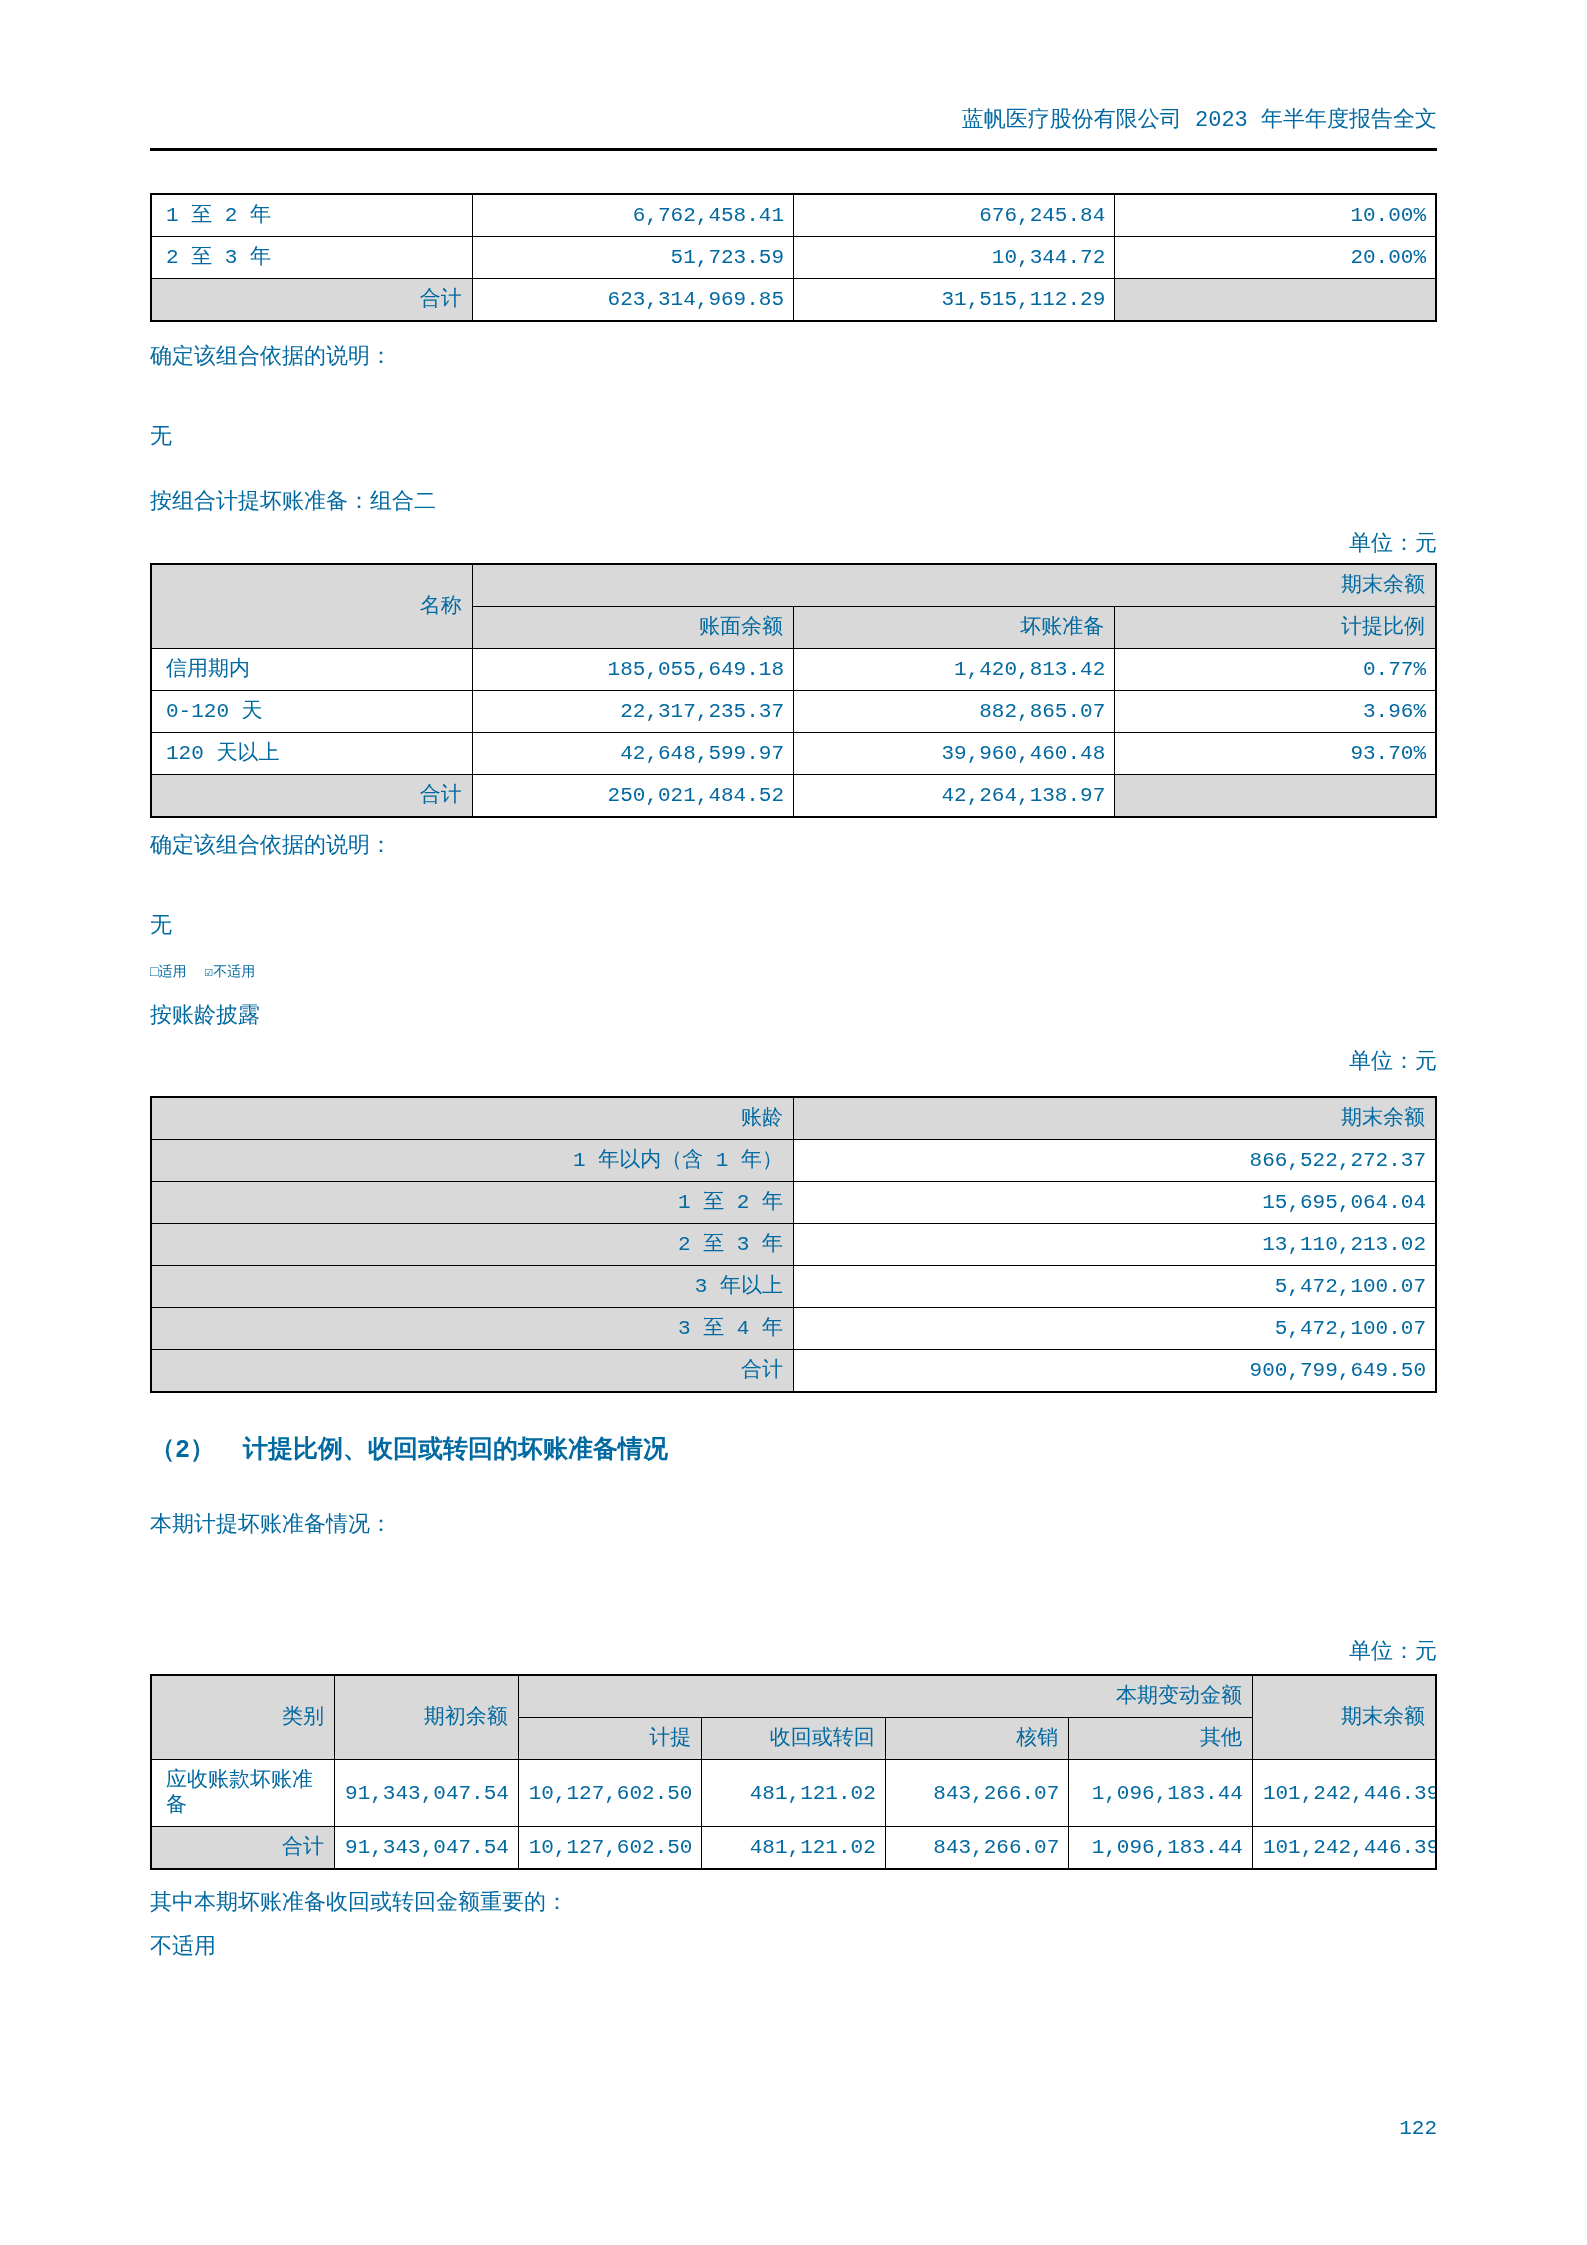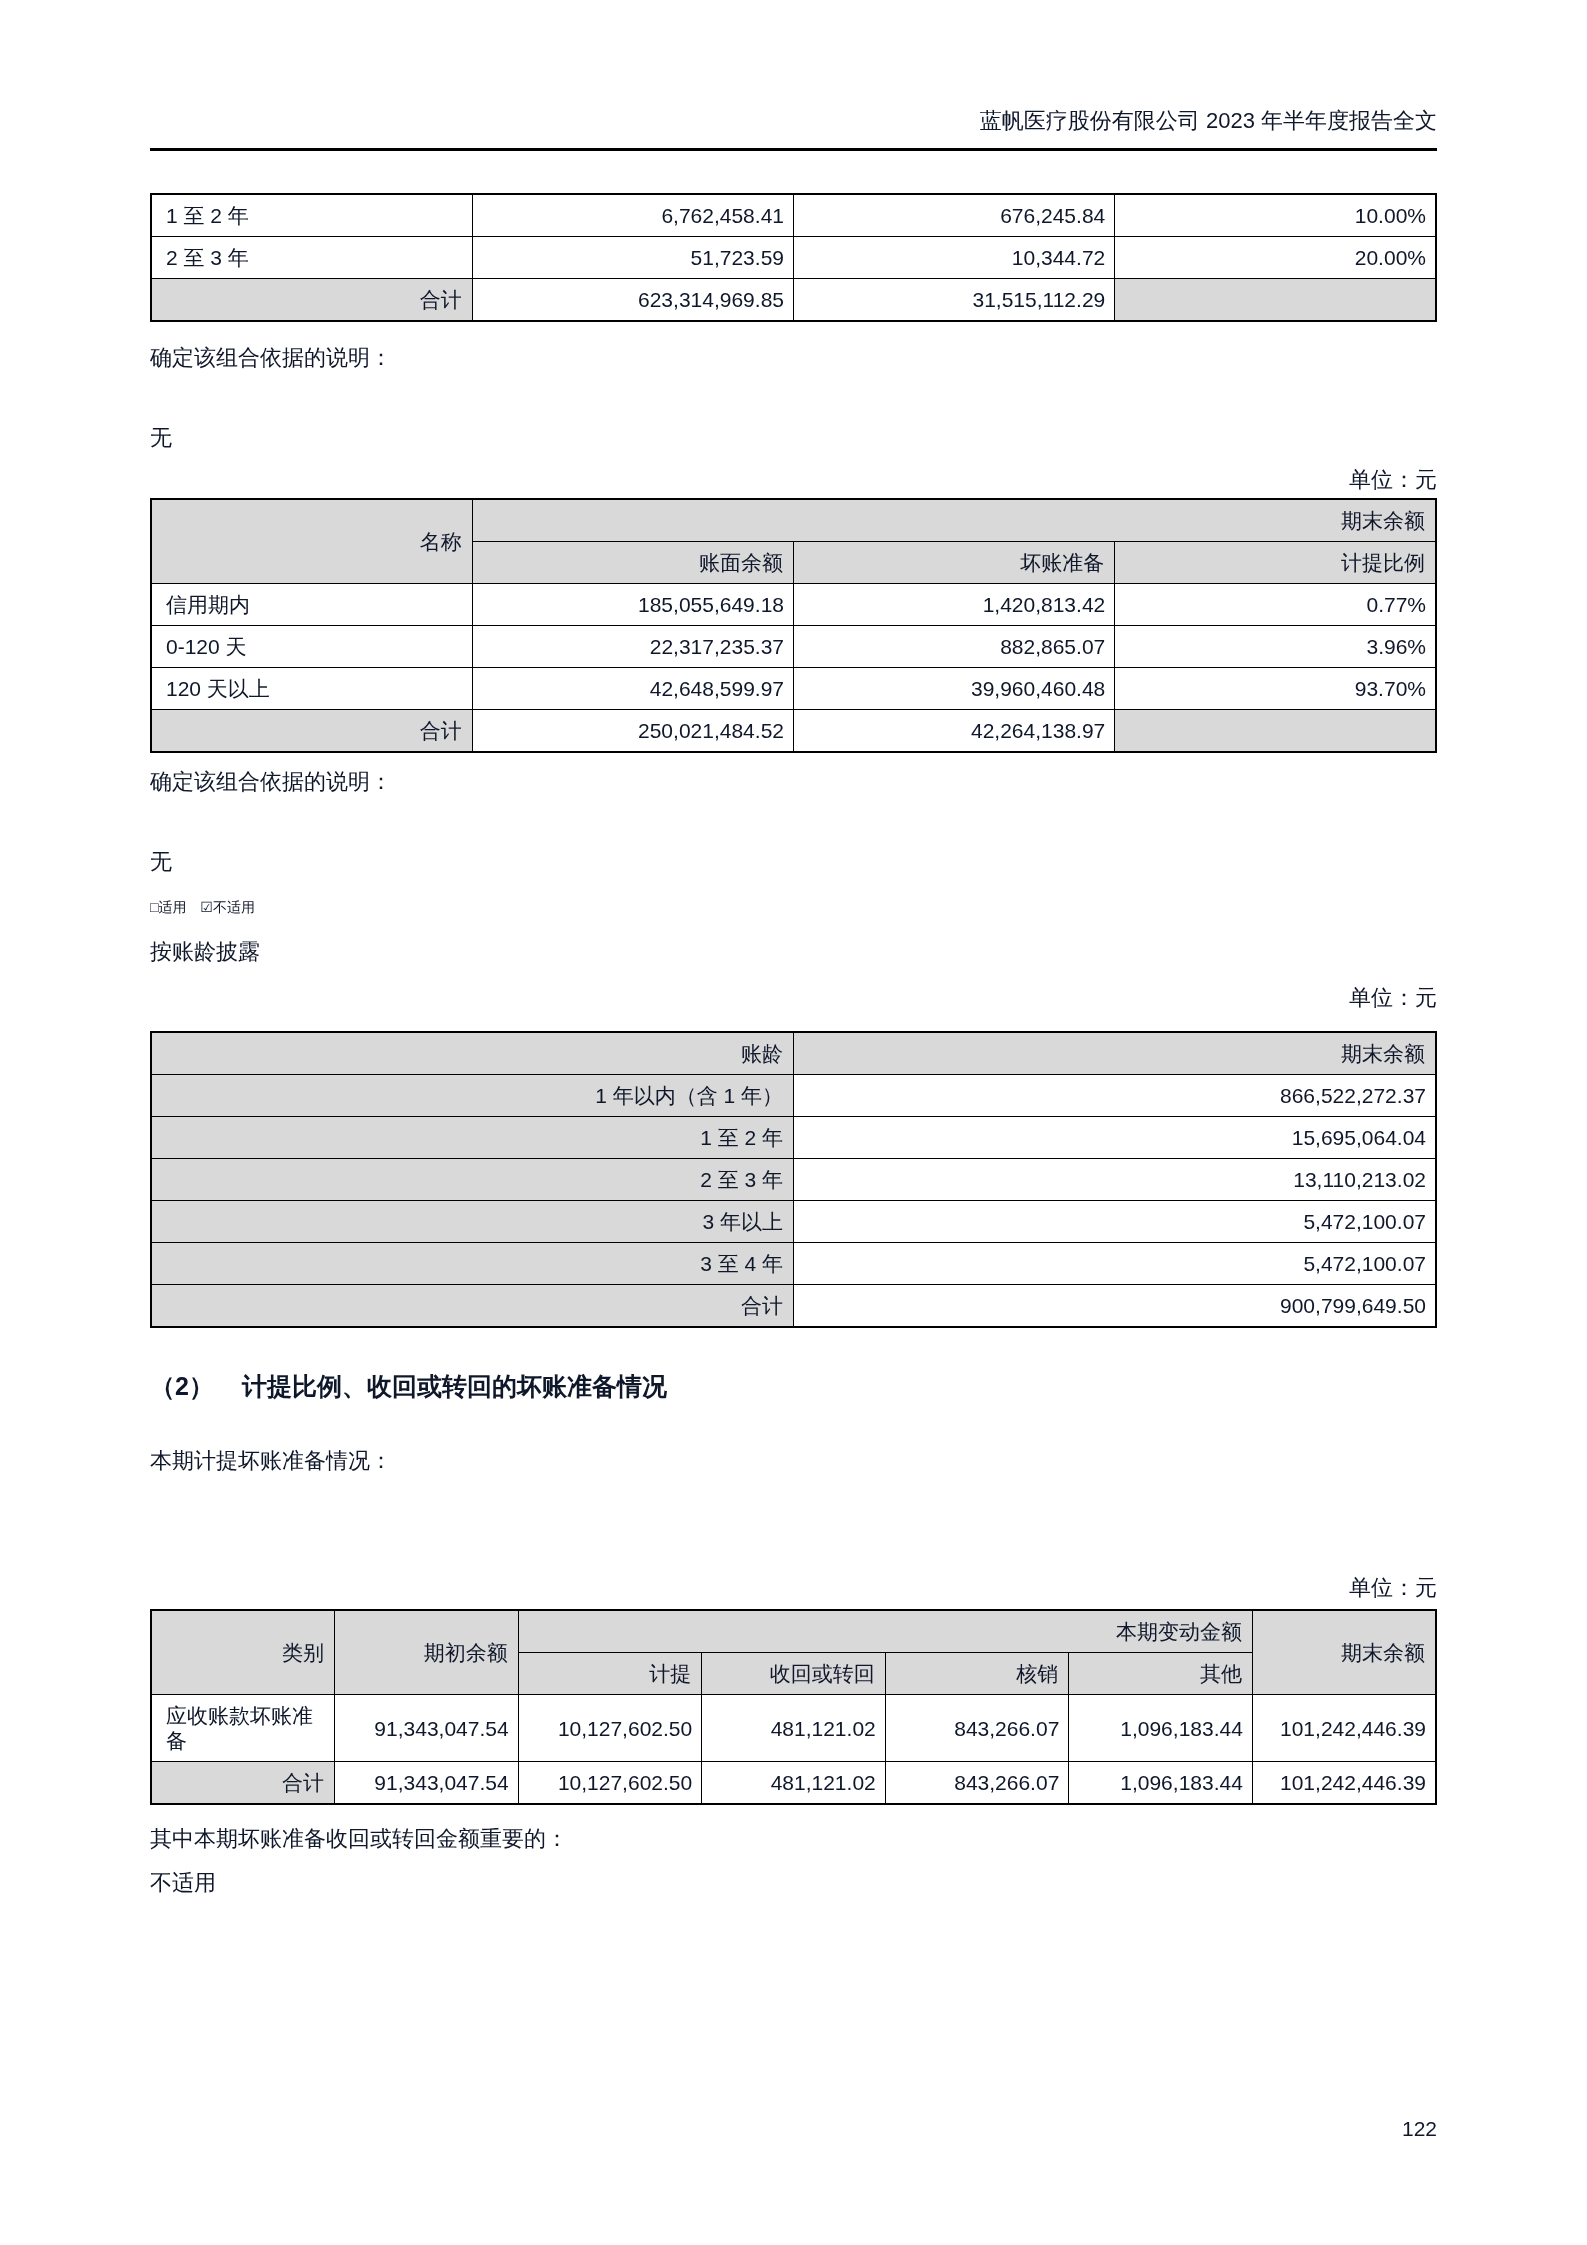--- a/index.html
+++ b/index.html
@@ -2,22 +2,22 @@
 <html lang="zh" style="--gray: #d9d9d9;"><head>
 <meta charset="utf-8">
 <style>
   * { margin:0; padding:0; box-sizing:border-box; }
   html,body { background:#ffffff; }
   .page {
     position:relative;
     width:1587px; height:2245px;
     margin:0 auto;
     background:#ffffff;
-    color:#0f172a;
-    font-family:Liberation Sans, sans-serif;
+    color:#0369a1;
+    font-family:Liberation Mono, monospace;
     padding:0 150px;
     overflow:hidden;
   }
   
   .doc-header {
     padding-top:107px;
     text-align:right;
     font-size:22px;
     line-height:28px;
   }
@@ -107,20 +107,21 @@
         <td class="r">623,314,969.85</td>
         <td class="r">31,515,112.29</td>
         <td class="r gray"></td>
       </tr>
     </tbody>
   </table>
 
   <div class="para note-label">确定该组合依据的说明：</div>
   <div class="para note-value">无</div>
 
+  <div class="para combo2-title">按组合计提坏账准备：组合二</div>
   <div class="unit-line unit-1">单位：元</div>
 
   <table class="t-combo2">
     <tbody>
       <tr>
         <td class="c gray" rowspan="2">名称</td>
         <td class="c gray" colspan="3">期末余额</td>
       </tr>
       <tr>
         <td class="c gray">账面余额</td>

